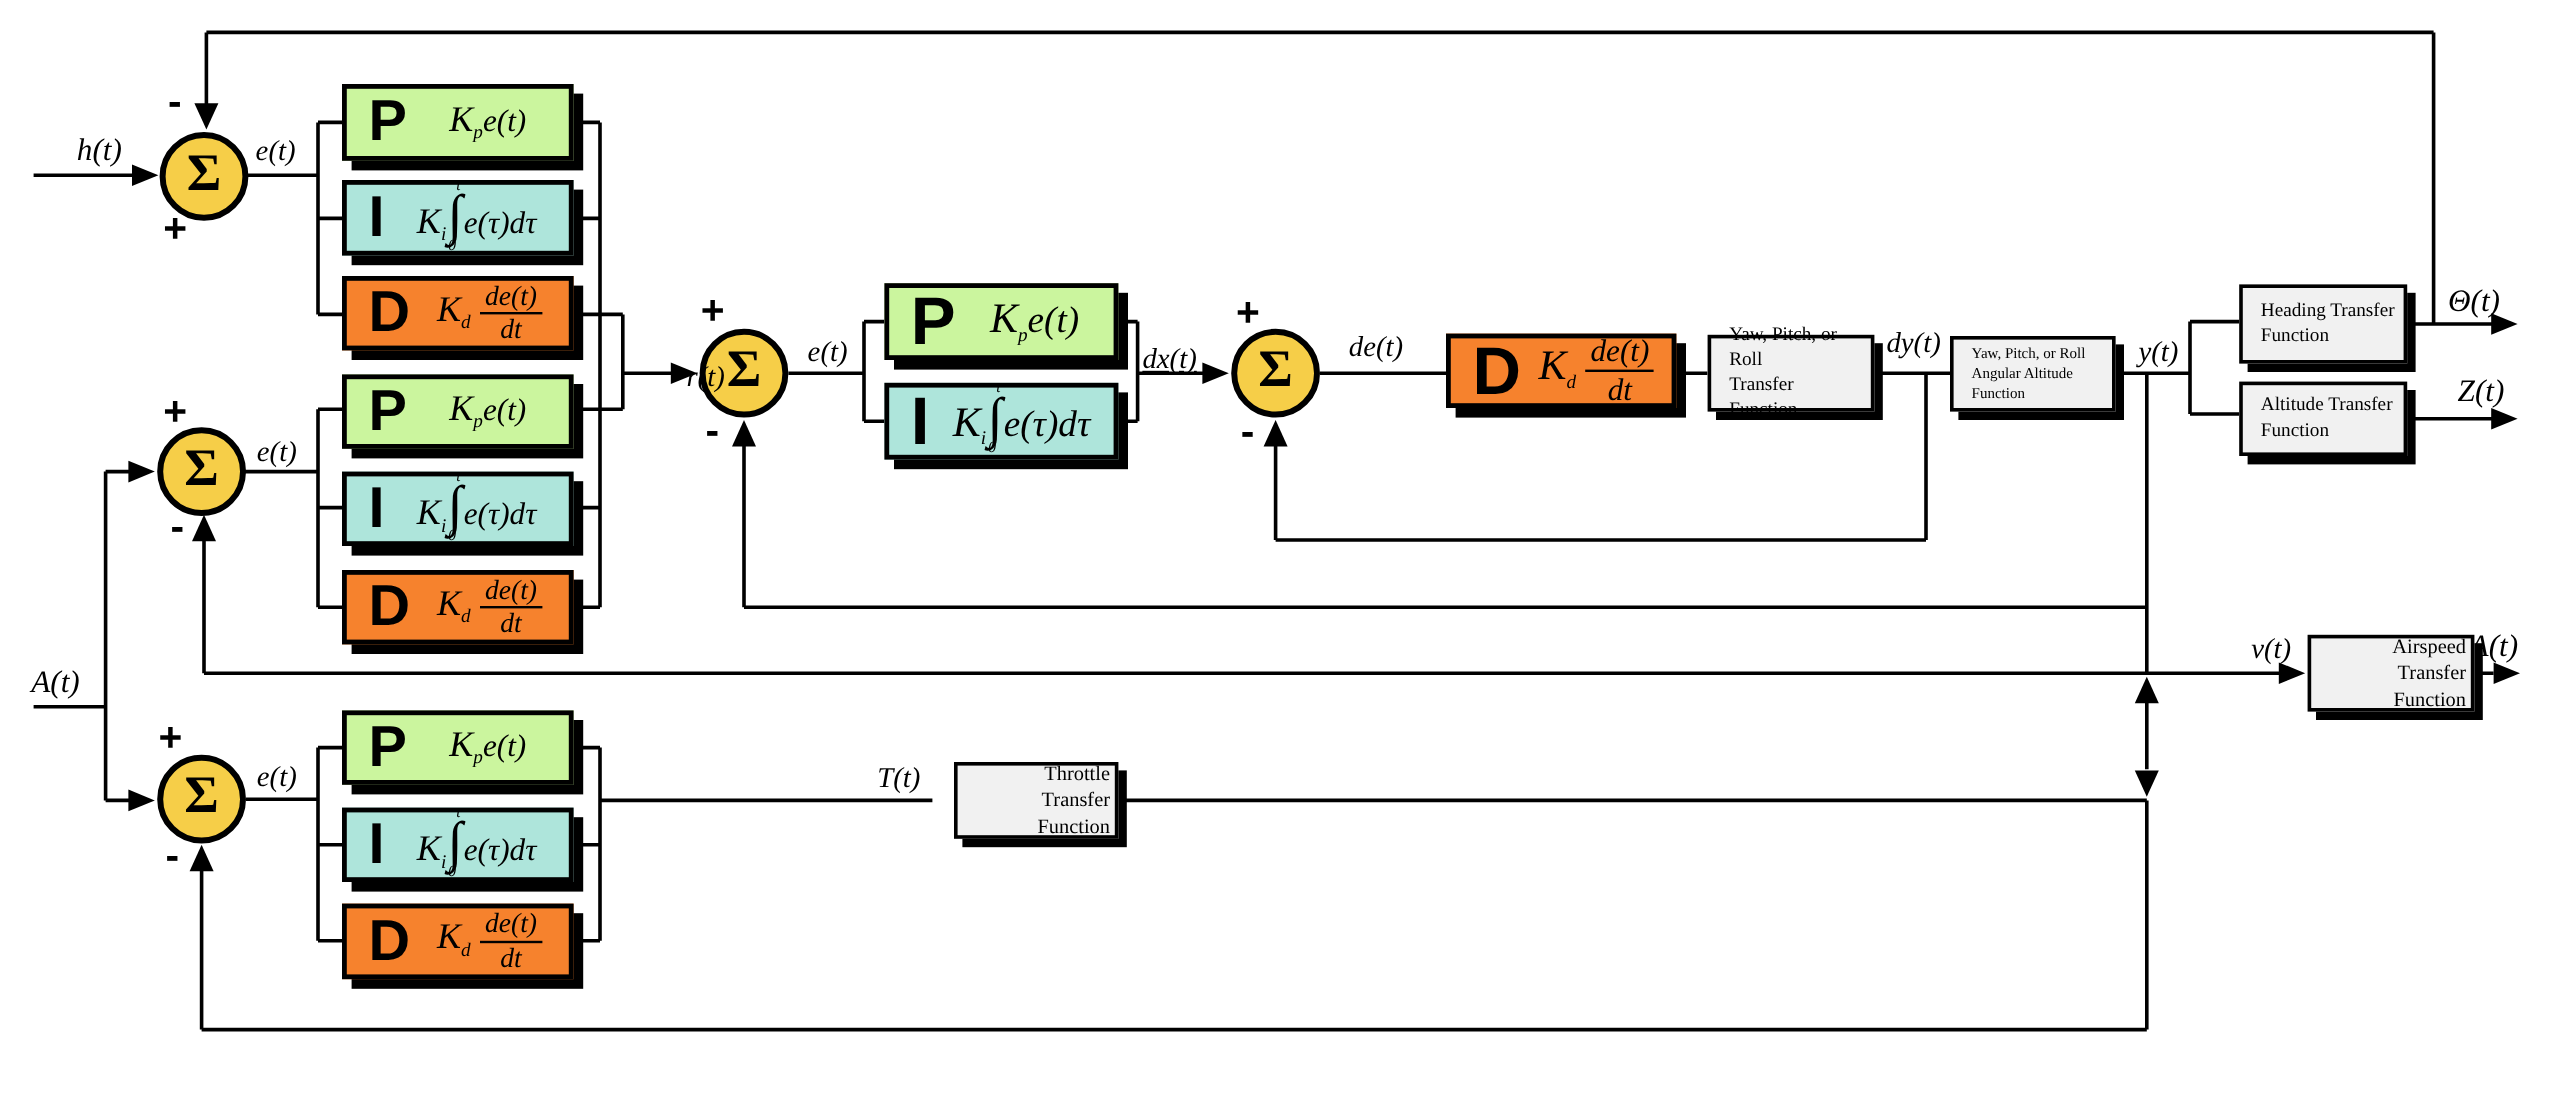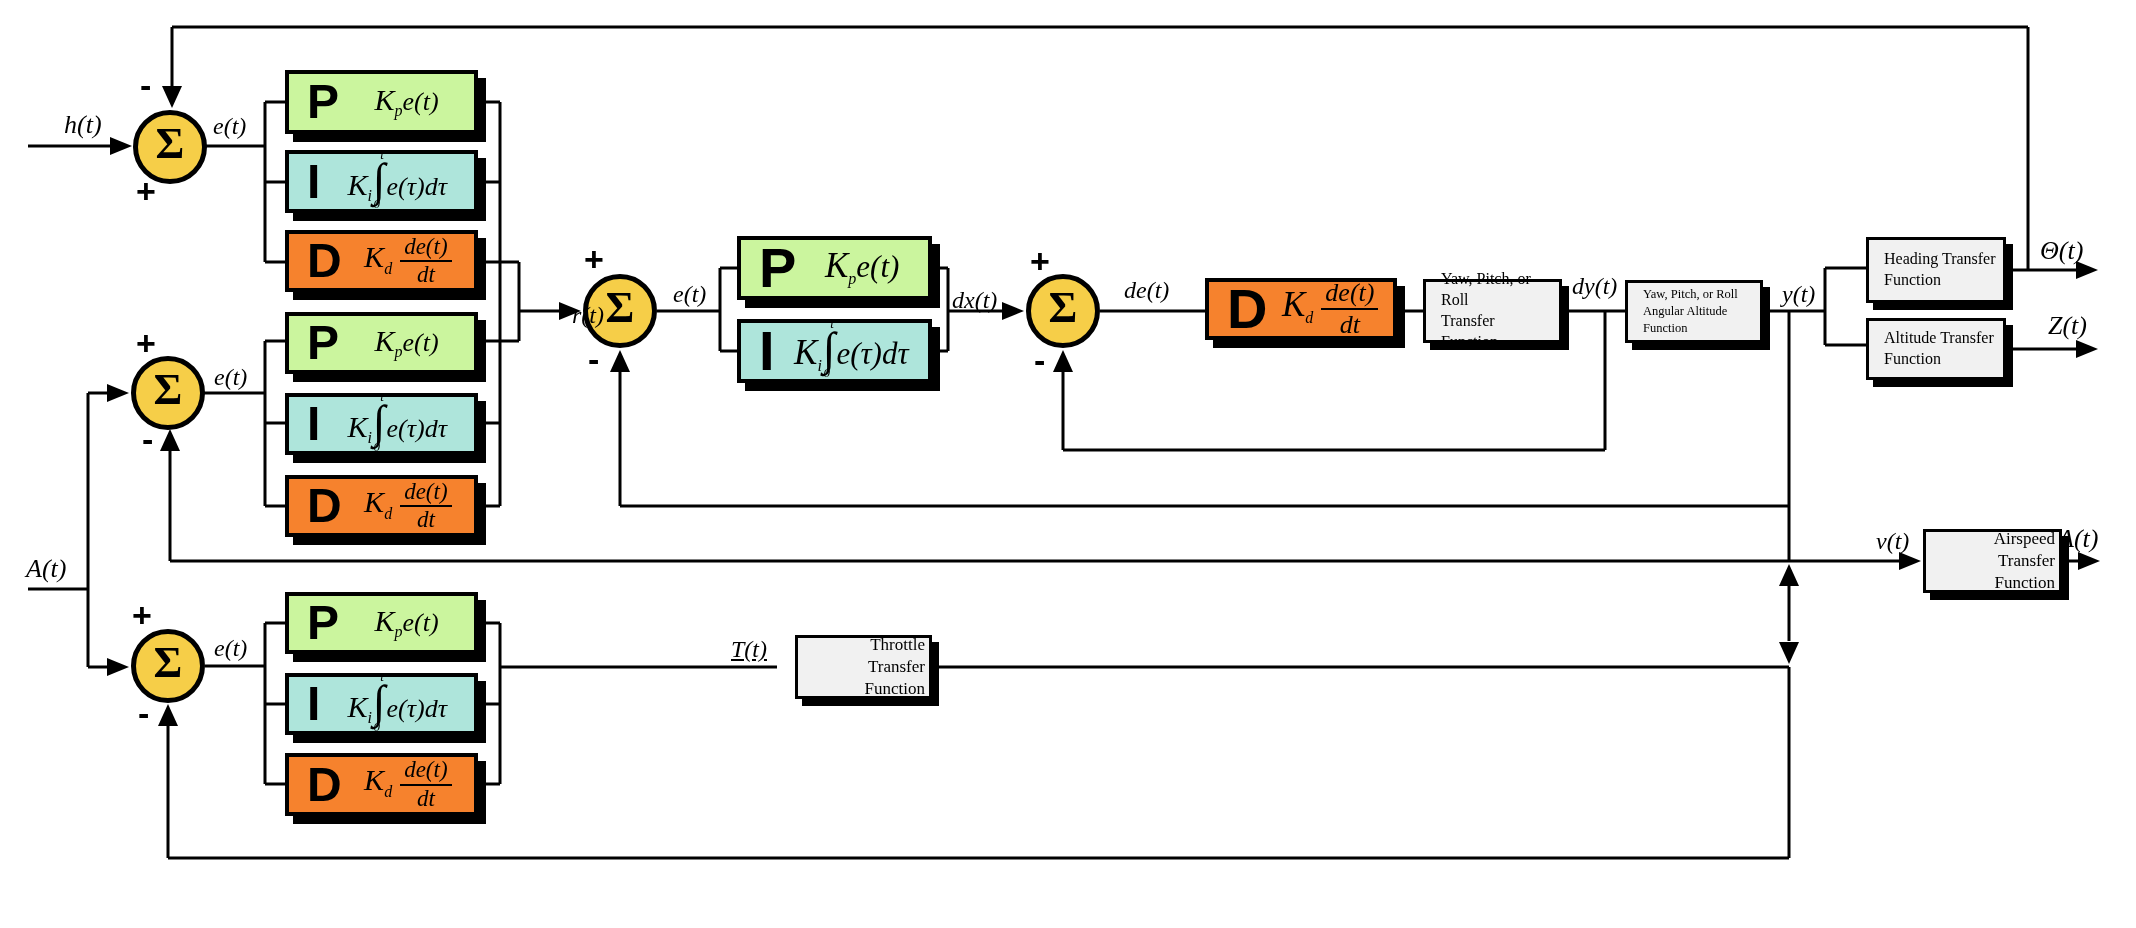--- a/index.html
+++ b/index.html
@@ -142,21 +142,21 @@
   <span class="sig" style="left:673px;top:282px;">e(t)</span>
   <span class="sig" style="left:952px;top:288px;text-decoration:underline;">dx(t)</span>
   <span class="sig" style="left:1124px;top:278px;">de(t)</span>
   <span class="sig" style="left:1572px;top:274px;">dy(t)</span>
   <span class="sig" style="left:1782px;top:282px;">y(t)</span>
   <span class="sig lg" style="left:2040px;top:238px;">Θ(t)</span>
   <span class="sig lg" style="left:2048px;top:313px;">Z(t)</span>
   <span class="sig" style="left:214px;top:365px;">e(t)</span>
   <span class="sig lg" style="left:26px;top:556px;">A(t)</span>
   <span class="sig" style="left:214px;top:636px;">e(t)</span>
-  <span class="sig" style="left:731px;top:637px;text-decoration:underline;">T(t)</span>
+  <span class="sig" style="left:731px;top:637px;">T(t)</span>
   <span class="sig" style="left:1876px;top:529px;text-align:right;">ν(t)</span>
   <span class="sig lg" style="left:2058px;top:526px;">A(t)</span>
 
   <div class="block p-fill" style="left:285px;top:70px;width:193px;height:64px;">
     <span class="lt">P</span>
     <span class="fm"><span class="k">K</span><sub>p</sub><span>e(t)</span></span>
   </div>
   <div class="block i-fill" style="left:285px;top:150px;width:193px;height:63px;">
     <span class="lt">I</span>
     <span class="fm"><span class="k">K</span><sub>i</sub><span class="intw"><span class="ints">∫</span><span class="lim lim-t">t</span><span class="lim lim-b">0</span></span><span>e(τ)dτ</span></span>

